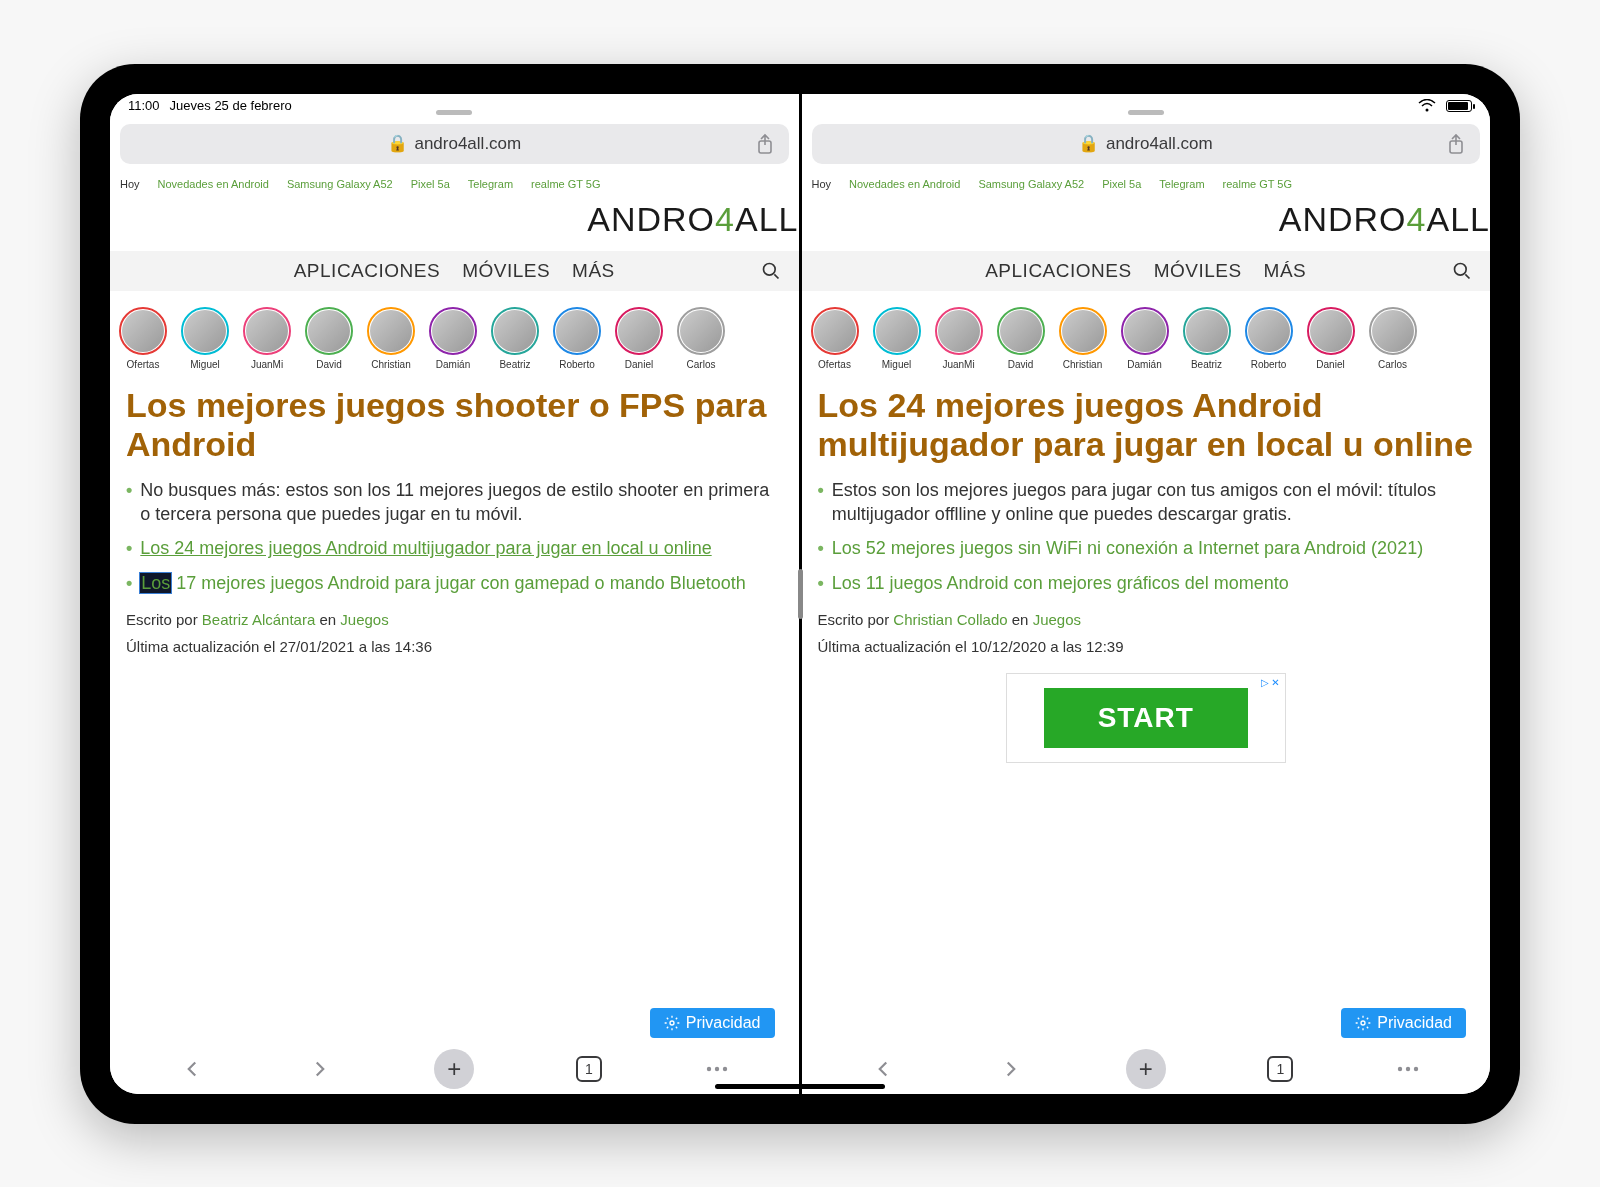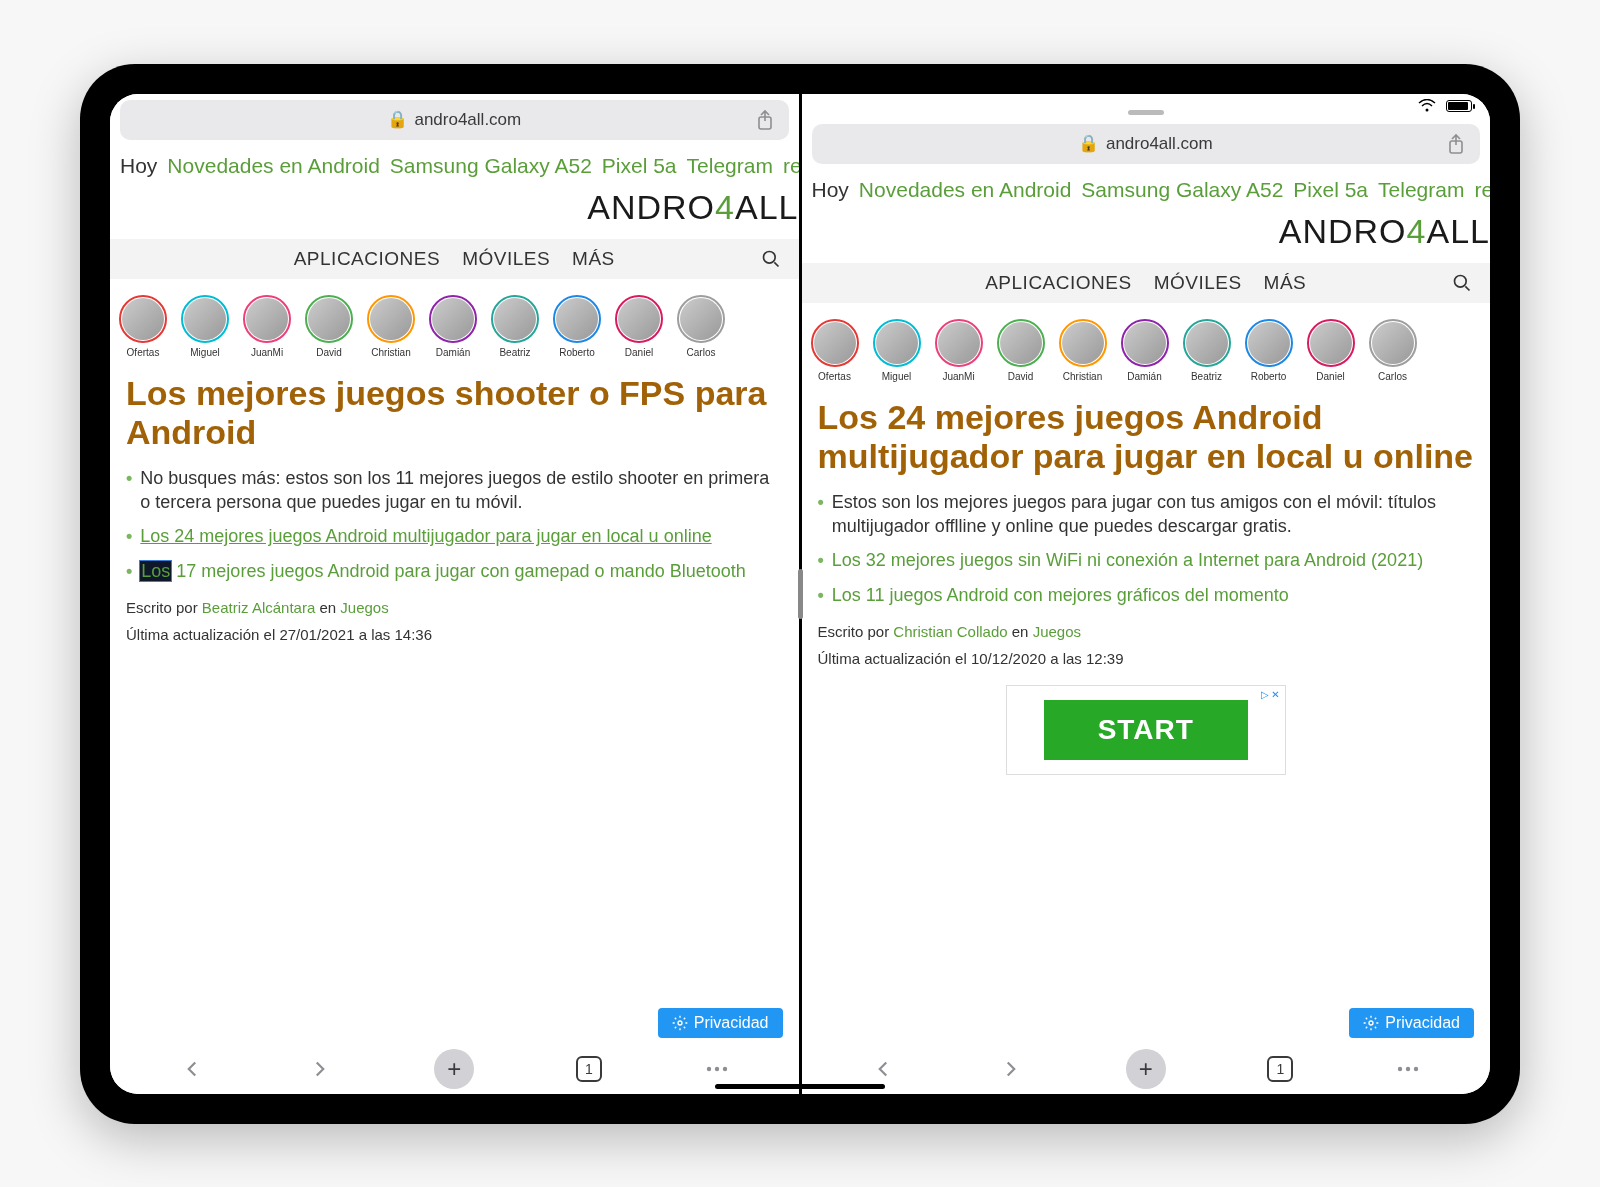--- a/index.html
+++ b/index.html
@@ -118,23 +118,23 @@
   position: absolute;
   right: 14px;
   top: 50%;
   transform: translateY(-50%);
   color: #8e8e93;
 }
 
 .content { flex: 1; overflow: hidden; }
 
 .trend-bar {
-  display: flex; align-items: center; gap: 10px;
+  display: flex; align-items: center; gap: 18px;
   padding: 8px 10px 6px;
-  font-size: 21px;
+  font-size: 11px;
   white-space: nowrap;
   overflow: hidden;
 }
 .trend-bar a { color: #5a9e3a; text-decoration: none; }
 .trend-bar .lbl { color: #333; }
 
 .brand {
   font-size: 34px;
   text-align: right;
   letter-spacing: 1px;
@@ -223,21 +223,21 @@
   letter-spacing: 1px;
 }
 .ad-tag {
   position: absolute; right: 5px; top: 3px;
   font-size: 10px; color: #1a8cff;
   display: flex; gap: 2px;
 }
 
 .privacy-pill {
   position: absolute;
-  right: 16px;
+  right: 24px;
   bottom: 56px;
   background: #2196f3;
   color: #fff;
   padding: 6px 14px;
   border-radius: 4px;
   font-size: 16px;
   display: flex; align-items: center; gap: 6px;
 }
 
 .bottom-toolbar {
@@ -280,20 +280,27 @@
 </style>
 </head>
 <body>
 
 <div class="ipad">
   <div class="screen">
 
     <div class="pane">
       <div class="grabber"></div>
 
+      <div class="status-bar">
+        <div class="sb-left">
+          <span>11:00</span>
+          <span>Jueves 25 de febrero</span>
+        </div>
+        <div class="sb-right"></div>
+      </div>
 
       <div class="url-bar-wrap">
         <div class="url-bar">
           <span class="lock">🔒</span>
           <span>andro4all.com</span>
           <span class="share-btn">
             <svg width="20" height="22" viewBox="0 0 20 22" fill="none" stroke="currentColor" stroke-width="1.6">
               <rect x="4" y="8" width="12" height="12" rx="2"></rect>
                 <path d="M10 2 v10 M6 6 l4 -4 l4 4"></path>
             </svg>
@@ -574,21 +581,21 @@
 
         <div class="article">
           <h1>Los 24 mejores juegos Android multijugador para jugar en local u online</h1>
           <div id="bullets-right">
               <div class="bullet-item">
                 <span class="dot">•</span>
                 <span class="txt-plain">Estos son los mejores juegos para jugar con tus amigos con el móvil: títulos multijugador offlline y online que puedes descargar gratis.</span>
               </div>
               <div class="bullet-item">
                 <span class="dot">•</span>
-                <span class="txt-link">Los 32 mejores juegos sin WiFi ni conexión a Internet para Android (2021)</span>
+                <span class="txt-link">Los 52 mejores juegos sin WiFi ni conexión a Internet para Android (2021)</span>
               </div>
               <div class="bullet-item">
                 <span class="dot">•</span>
                 <span class="txt-link">Los 11 juegos Android con mejores gráficos del momento</span>
               </div>
             </div>
           <p class="meta">
             <span>Escrito por </span><a>Christian Collado</a><span> en </span><a>Juegos</a>
           </p>
           <p class="updated">Última actualización el 10/12/2020 a las 12:39</p>

